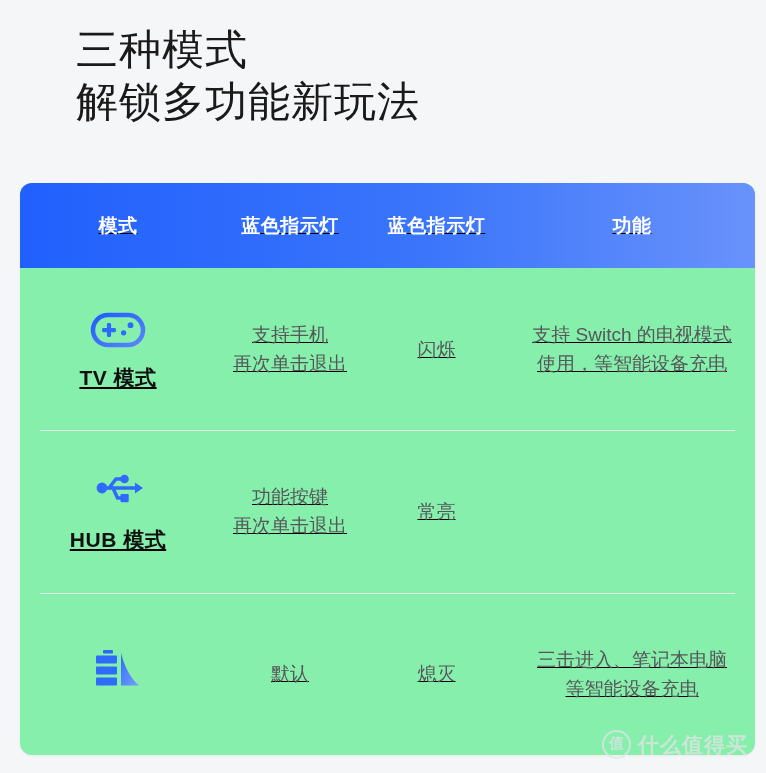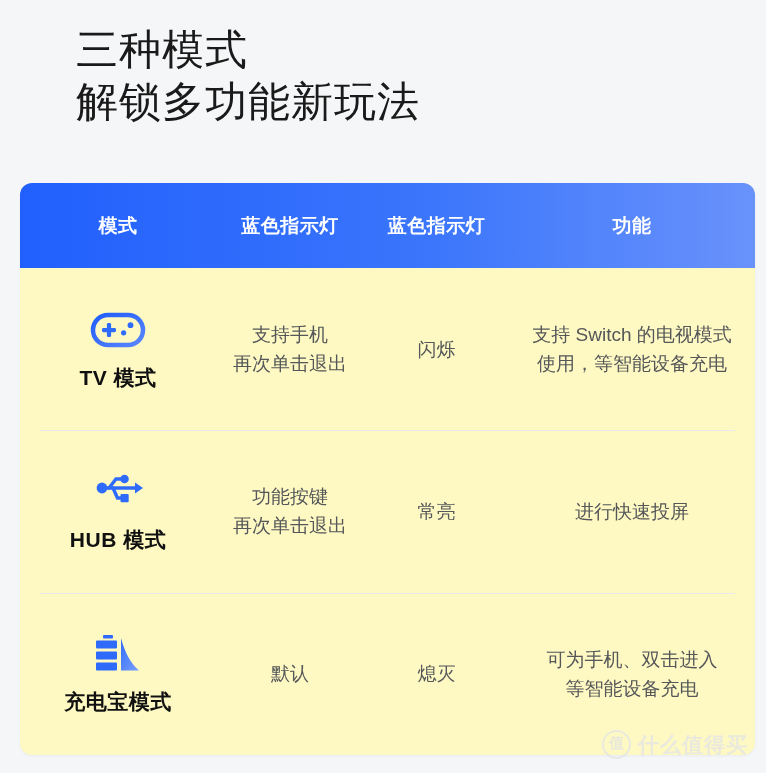--- a/index.html
+++ b/index.html
@@ -32,26 +32,27 @@
     white-space: nowrap;
   }
 
   
   .card {
     position: absolute;
     left: 20px;
     top: 183px;
     width: 735px;
     height: 572px;
-    background: #fef9c3;
+    background: #86efac;
     border-radius: 12px;
     box-shadow: 0 1px 3px rgba(0,0,0,0.05);
     overflow: hidden;
     display: flex;
     flex-direction: column;
+    text-decoration: underline;
   }
 
   .table-header {
     height: 85px;
     background: linear-gradient(90deg, #2160fd 0%, #3a75fb 55%, #6992fb 100%);
     display: flex;
     align-items: center;
     flex: 0 0 auto;
   }
   .table-header .cell {
@@ -212,47 +213,45 @@
           </svg>
         </div>
         <div class="mode-label">HUB 模式</div>
       </div>
       <div class="cell c2 two-line">
         <span>功能按键</span>
         <span>再次单击退出</span>
       </div>
       <div class="cell c3">常亮</div>
       <div class="cell c4 two-line">
-        <span>进行快速投屏</span>
       </div>
     </div>
 
     <div class="row">
       <div class="cell c1 mode-cell">
         <div class="mode-icon">
           <svg width="50" height="44" viewBox="0 0 50 44" aria-hidden="true">
             <defs>
               <linearGradient id="pbg" x1="0" y1="0" x2="1" y2="1">
                 <stop offset="0%" stop-color="#2f6bfb"></stop>
                 <stop offset="100%" stop-color="#7aa0fc"></stop>
               </linearGradient>
             </defs>
             <rect x="10" y="3" width="10" height="3.6" rx="1" fill="#2f6bfb"></rect>
             <rect x="3" y="8.5" width="21" height="8" rx="1" fill="#2f6bfb"></rect>
             <rect x="3" y="19.5" width="21" height="8" rx="1" fill="#2f6bfb"></rect>
             <rect x="3" y="30.5" width="21" height="8" rx="1" fill="#2f6bfb"></rect>
             <path d="M28 6 L28 38.5 L46 38.5 C38 32 32 21 28 6 Z" fill="url(#pbg)"></path>
           </svg>
         </div>
-        <div class="mode-label">充电宝模式</div>
       </div>
       <div class="cell c2">默认</div>
       <div class="cell c3">熄灭</div>
       <div class="cell c4 two-line">
-        <span>可为手机、双击进入</span>
+        <span>三击进入、笔记本电脑</span>
         <span>等智能设备充电</span>
       </div>
     </div>
 
   </div>
 </div>
 
 <div class="watermark">
   <div class="wm-logo">值</div>
   <div class="wm-text">什么值得买</div>

